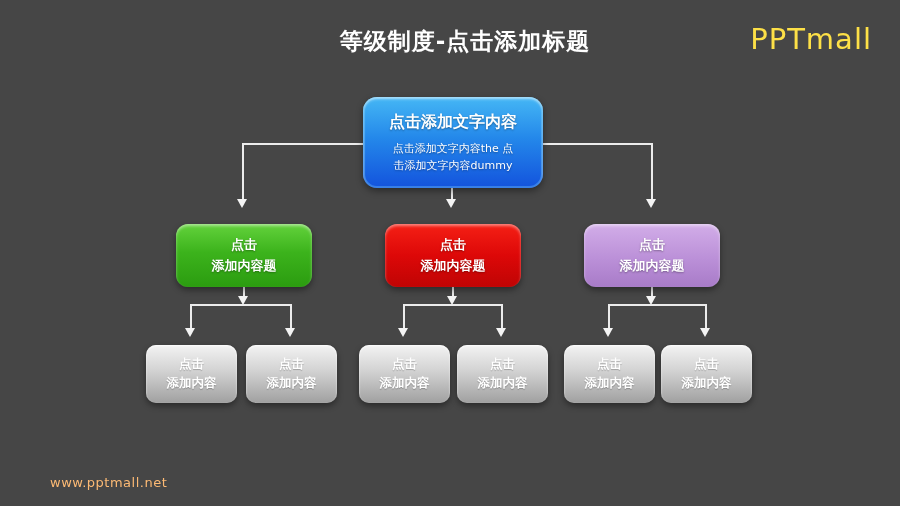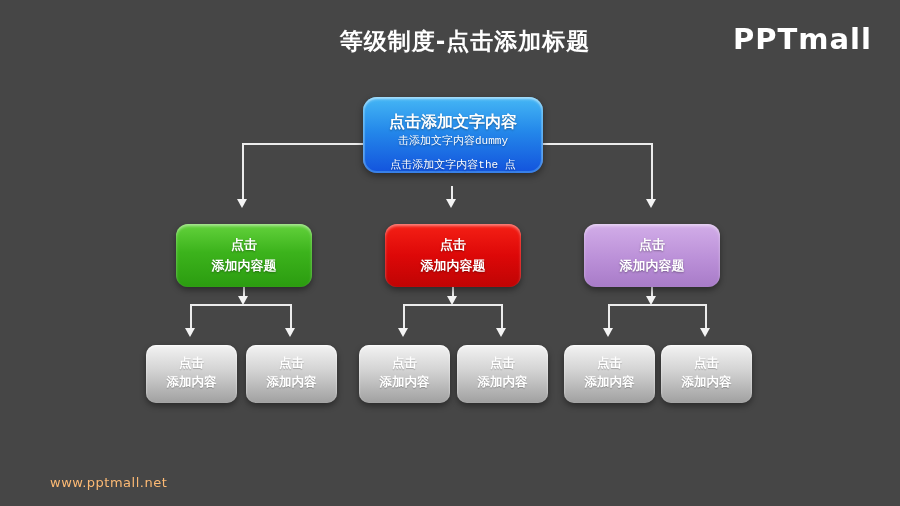--- a/index.html
+++ b/index.html
@@ -8,47 +8,46 @@
     position:relative; width:900px; height:506px; overflow:hidden;
     background:#464646;
   }
   
   .slide-title {
     position:absolute; left:0; top:26px; width:930px; text-align:center;
     color:#ffffff; font-size:23px; font-weight:bold; letter-spacing:1px;
   }
   .brand-logo {
     position:absolute; right:28px; top:22px;
-    color:#ffffff; font-size:29px; font-weight:bold; letter-spacing:1px;
+    color:#fde047; font-size:29px; font-weight:normal; letter-spacing:1px;
   }
   .watermark {
     position:absolute; left:50px; top:475px;
     color:#fdba74; font-size:13px; letter-spacing:0.5px;
   }
   
   .line { position:absolute; background:#ececec; z-index:1; }
   .hline { height:2px; }
   .vline { width:2px; }
   .arrow {
     position:absolute; width:0; height:0; z-index:1;
     border-left:5.5px solid transparent; border-right:5.5px solid transparent;
     border-top:9px solid #f4f4f4;
   }
   
   .node {
     position:absolute; z-index:2; text-align:center; color:#fff;
     text-shadow:0 1px 2px rgba(0,0,0,0.35);
   }
   .node-root {
-    left:363px; top:97px; width:180px; height:76px; border-radius:14px;
+    left:363px; top:97px; width:180px; height:91px; border-radius:14px;
     background:linear-gradient(180deg,#45b7f5 0%,#2488ea 45%,#1353dd 100%);
     box-shadow:inset 0 2px 3px rgba(255,255,255,0.5),
                inset 0 0 0 2px rgba(120,205,250,0.35),
                0 3px 7px rgba(0,0,0,0.4);
-    font-family:Liberation Mono, monospace;
   }
   .root-title { display:block; margin-top:15px; font-size:16px; font-weight:bold; }
   .root-body  { display:block; font-size:11px; line-height:17px; }
   .root-body.first { margin-top:7px; }
   .node-branch {
     top:224px; width:136px; height:63px; border-radius:12px;
     padding-top:10px; font-size:13px; font-weight:bold; line-height:21px;
     box-shadow:inset 0 2px 3px rgba(255,255,255,0.45), 0 3px 6px rgba(0,0,0,0.4);
   }
   .branch-green  { left:176px; background:linear-gradient(180deg,#63d23c 0%,#3cb31c 45%,#2b9c10 100%); }
@@ -57,21 +56,21 @@
   .node-leaf {
     top:345px; width:91px; height:58px; border-radius:10px;
     padding-top:9px; font-size:12.5px; font-weight:bold; line-height:19px;
     background:linear-gradient(180deg,#f3f3f3 0%,#d2d2d2 45%,#a0a0a0 100%);
     box-shadow:inset 0 1px 2px rgba(255,255,255,0.8), 0 3px 6px rgba(0,0,0,0.4);
     text-shadow:0 1px 1px rgba(0,0,0,0.25);
   }
   .leaf-0 { left:146px; } .leaf-1 { left:246px; }
   .leaf-2 { left:359px; } .leaf-3 { left:457px; }
   .leaf-4 { left:564px; } .leaf-5 { left:661px; }
-  .txt-line { display:block;font-family:Liberation Serif, serif; }
+  .txt-line { display:block; }
 </style>
 </head>
 <body>
 
 <div class="stage">
 
   <div class="slide-title">等级制度-点击添加标题</div>
   <div class="brand-logo">PPTmall</div>
   <div class="watermark">www.pptmall.net</div>
 
@@ -102,22 +101,22 @@
   <div class="line vline" style="left:651px; top:287px; height:10px;"></div>
   <div class="arrow" style="left:646px; top:296px;"></div>
   <div class="line hline" style="left:609px; top:304px; width:98px;"></div>
   <div class="line vline" style="left:608px; top:304px; height:25px;"></div>
   <div class="line vline" style="left:705px; top:304px; height:25px;"></div>
   <div class="arrow" style="left:603px; top:328px;"></div>
   <div class="arrow" style="left:700px; top:328px;"></div>
 
   <div class="node node-root">
     <span class="root-title">点击添加文字内容</span>
+    <span class="root-body first">点击添加文字内容the 点</span>
     <span class="root-body">击添加文字内容dummy</span>
-    <span class="root-body first">点击添加文字内容the 点</span>
   </div>
 
   <div class="node node-branch branch-green">
     <span class="txt-line">点击</span>
     <span class="txt-line">添加内容题</span>
   </div>
   <div class="node node-branch branch-red">
     <span class="txt-line">点击</span>
     <span class="txt-line">添加内容题</span>
   </div>

